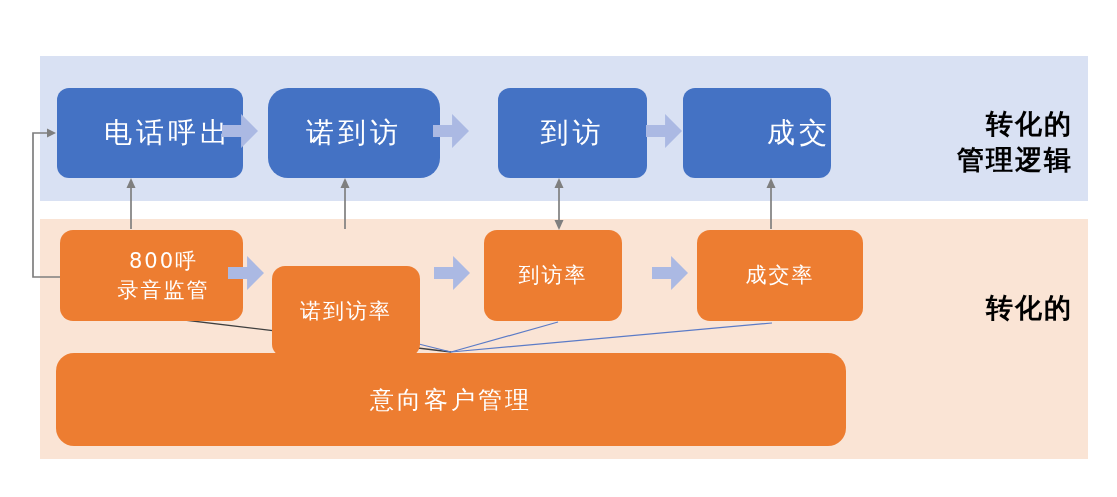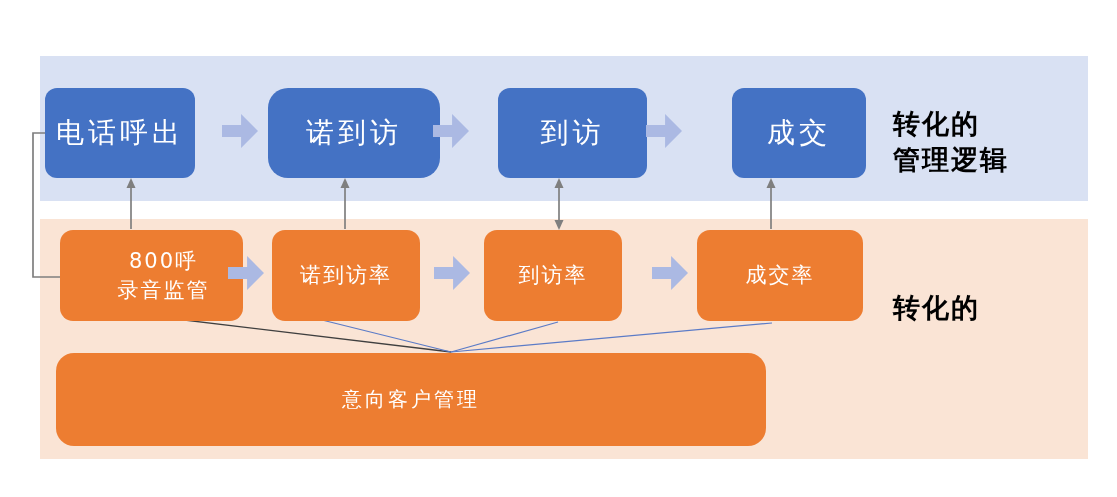--- a/index.html
+++ b/index.html
@@ -62,42 +62,42 @@
     height: 91px;
     background: var(--metric-box-fill, #ED7D31);
     border-radius: 13px;
     font-size: 21px;
     letter-spacing: 2px;
     line-height: 29px;
   }
   .base-box {
     left: 56px;
     top: 353px;
-    width: 710px;
+    width: 790px;
     height: 93px;
     background: var(--metric-box-fill, #ED7D31);
     border-radius: 18px;
-    font-size: 20px;
+    font-size: 24px;
     letter-spacing: 3px;
   }
 
   .block-arrow {
     position: absolute;
     width: 36px;
     height: 34px;
     background: var(--block-arrow-fill, #ABB9E3);
     clip-path: polygon(0% 32%, 53% 32%, 53% 0%, 100% 50%, 53% 100%, 53% 68%, 0% 68%);
   }
   .row-top .block-arrow    { top: 114px; }
   .row-bottom .block-arrow { top: 256px; }
 
   .side-label {
     position: absolute;
     width: 180px;
-    text-align: left;
+    text-align: right;
     color: var(--label-text, #000000);
     font-weight: bold;
     font-size: 27px;
     line-height: 36px;
     letter-spacing: 2px;
   }
   .side-label-business  { left: 893px; top: 106px; }
   .side-label-management{ left: 893px; top: 290px; }
 </style>
 </head>
@@ -136,44 +136,44 @@
       <polygon class="fill-gray" points="771,178 766.5,188 775.5,188"></polygon>
     </g>
 
     <line class="stroke-dark" x1="134" y1="314" x2="451" y2="352"></line>
     <line class="stroke-blue" x1="322" y1="320" x2="451" y2="352"></line>
     <line class="stroke-blue" x1="558" y1="322" x2="451" y2="352"></line>
     <line class="stroke-blue" x1="772" y1="323" x2="451" y2="352"></line>
   </svg>
 
   <div class="row-top">
-    <div class="box stage" style="left:45px;width:150px;">
+    <div class="box stage" style="left:57px;width:150px;padding-left:36px;">
       <span>电话呼出</span>
     </div>
     <div class="block-arrow" style="left:222px;"></div>
     <div class="box stage" style="left:268px;width:172px;border-radius:20px;">
       <span>诺到访</span>
     </div>
     <div class="block-arrow" style="left:433px;"></div>
     <div class="box stage" style="left:483px;width:149px;margin-left:15px;">
       <span>到访</span>
     </div>
     <div class="block-arrow" style="left:646px;"></div>
-    <div class="box stage" style="left:732px;width:134px;">
+    <div class="box stage" style="left:683px;width:148px;align-items:flex-end;">
       <span>成交</span>
     </div>
   </div>
 
   <div class="row-bottom">
     <div class="box metric" style="left:60px;width:159px;padding-left:24px;">
       <span>800呼</span>
       <span>录音监管</span>
     </div>
     <div class="block-arrow" style="left:228px;"></div>
-    <div class="box metric" style="left:272px;width:148px;">
+    <div class="box metric" style="left:272px;width:148px;margin-top:36px;">
       <span>诺到访率</span>
     </div>
     <div class="block-arrow" style="left:434px;"></div>
     <div class="box metric" style="left:484px;width:138px;">
       <span>到访率</span>
     </div>
     <div class="block-arrow" style="left:652px;"></div>
     <div class="box metric" style="left:697px;width:166px;">
       <span>成交率</span>
     </div>

